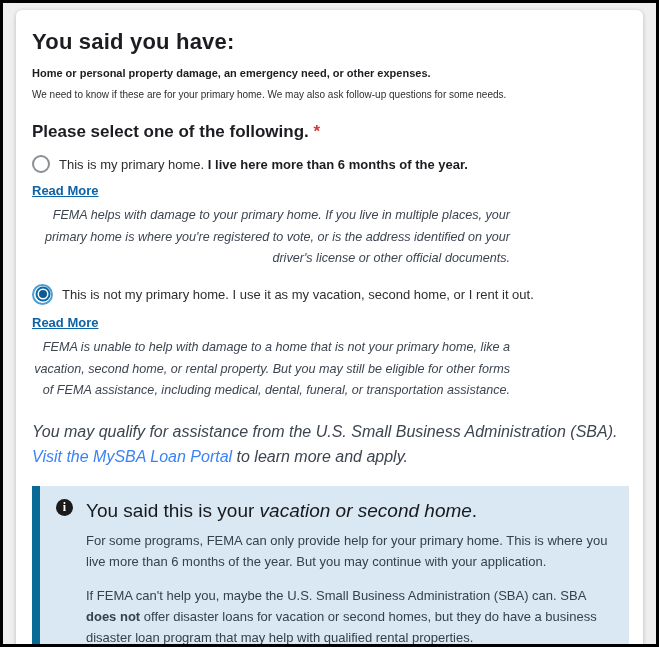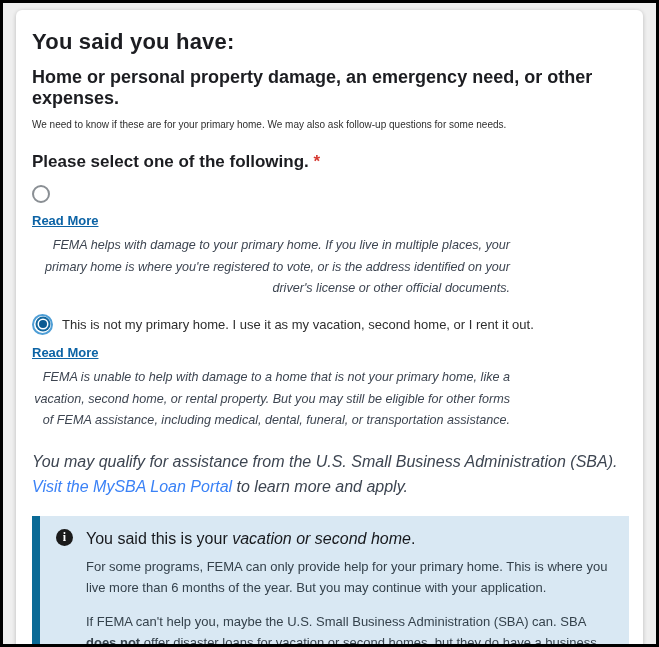--- a/index.html
+++ b/index.html
@@ -14,21 +14,21 @@
   .card {
     background: #fff;
     border-radius: 6px;
     box-shadow: 0 1px 4px rgba(0,0,0,.22);
   }
   .main-card { padding: 17px 14px 12px 16px; }
   h1.page-title {
     font-size: 22px; font-weight: 700; color: #1c1d21;
     letter-spacing: .2px; margin: 2px 0 12px 0;
   }
-  .subtitle { font-size: 18px; font-weight: 700; color: #1c1d21; margin-bottom: 10px; }
+  .subtitle { font-size: 11px; font-weight: 700; color: #1c1d21; margin-bottom: 10px; }
   .description { font-size: 10px; color: #2e2e2e; margin-bottom: 22px; }
   .question { font-size: 17px; font-weight: 700; color: #1c1d21; margin-bottom: 13px; }
   .required { color: #d63a32; font-weight: 700; }
 
   .option-row { display: flex; align-items: center; gap: 9px; margin-bottom: 8px; }
   .option-label { font-size: 13px; color: #2e2e2e; }
   .option-label b { color: #1c1d21; }
 
   .radio {
     flex: 0 0 auto; width: 18px; height: 18px; border-radius: 50%;
@@ -66,21 +66,21 @@
     padding: 14px 18px 20px 46px;
     margin-bottom: 10px;
   }
   .info-icon {
     position: absolute; left: 16px; top: 13px;
     width: 17px; height: 17px; border-radius: 50%;
     background: #1b1b1b; color: #fff;
     font-size: 12px; font-weight: 700; font-family: "Liberation Serif", serif;
     display: flex; align-items: center; justify-content: center;
   }
-  .info-heading { font-size: 16px; color: #17191d; margin-bottom: 8px; }
+  .info-heading { font-size: 19px; color: #17191d; margin-bottom: 8px; }
   .info-heading .em { font-style: italic; }
   .info-box p {
     font-size: 13px; color: #35424c; line-height: 1.62; margin-bottom: 13px;
   }
   .info-box p:last-child { margin-bottom: 0; }
 </style>
 </head>
 <body>
 
 <div class="screen">
@@ -94,20 +94,23 @@
     <div class="description">We need to know if these are for your primary home. We may also ask follow-up questions for some needs.</div>
 
     <div class="question">
       <span>Please select one of the following.</span>
       <span class="required">*</span>
     </div>
 
     
     <div class="option-row">
       <span class="radio"></span>
+      <span class="option-label">
+        <span>This is my primary home. </span><b>I live here more than 6 months of the year.</b>
+      </span>
     </div>
     <a class="read-more">Read More</a>
     <div class="detail">FEMA helps with damage to your primary home. If you live in multiple places, your primary home is where you're registered to vote, or is the address identified on your driver's license or other official documents.</div>
 
     
     <div class="option-row">
       <span class="radio-checked">
           <span class="dot"></span>
         </span>
       <span class="option-label">This is not my primary home. I use it as my vacation, second home, or I rent it out.</span>

